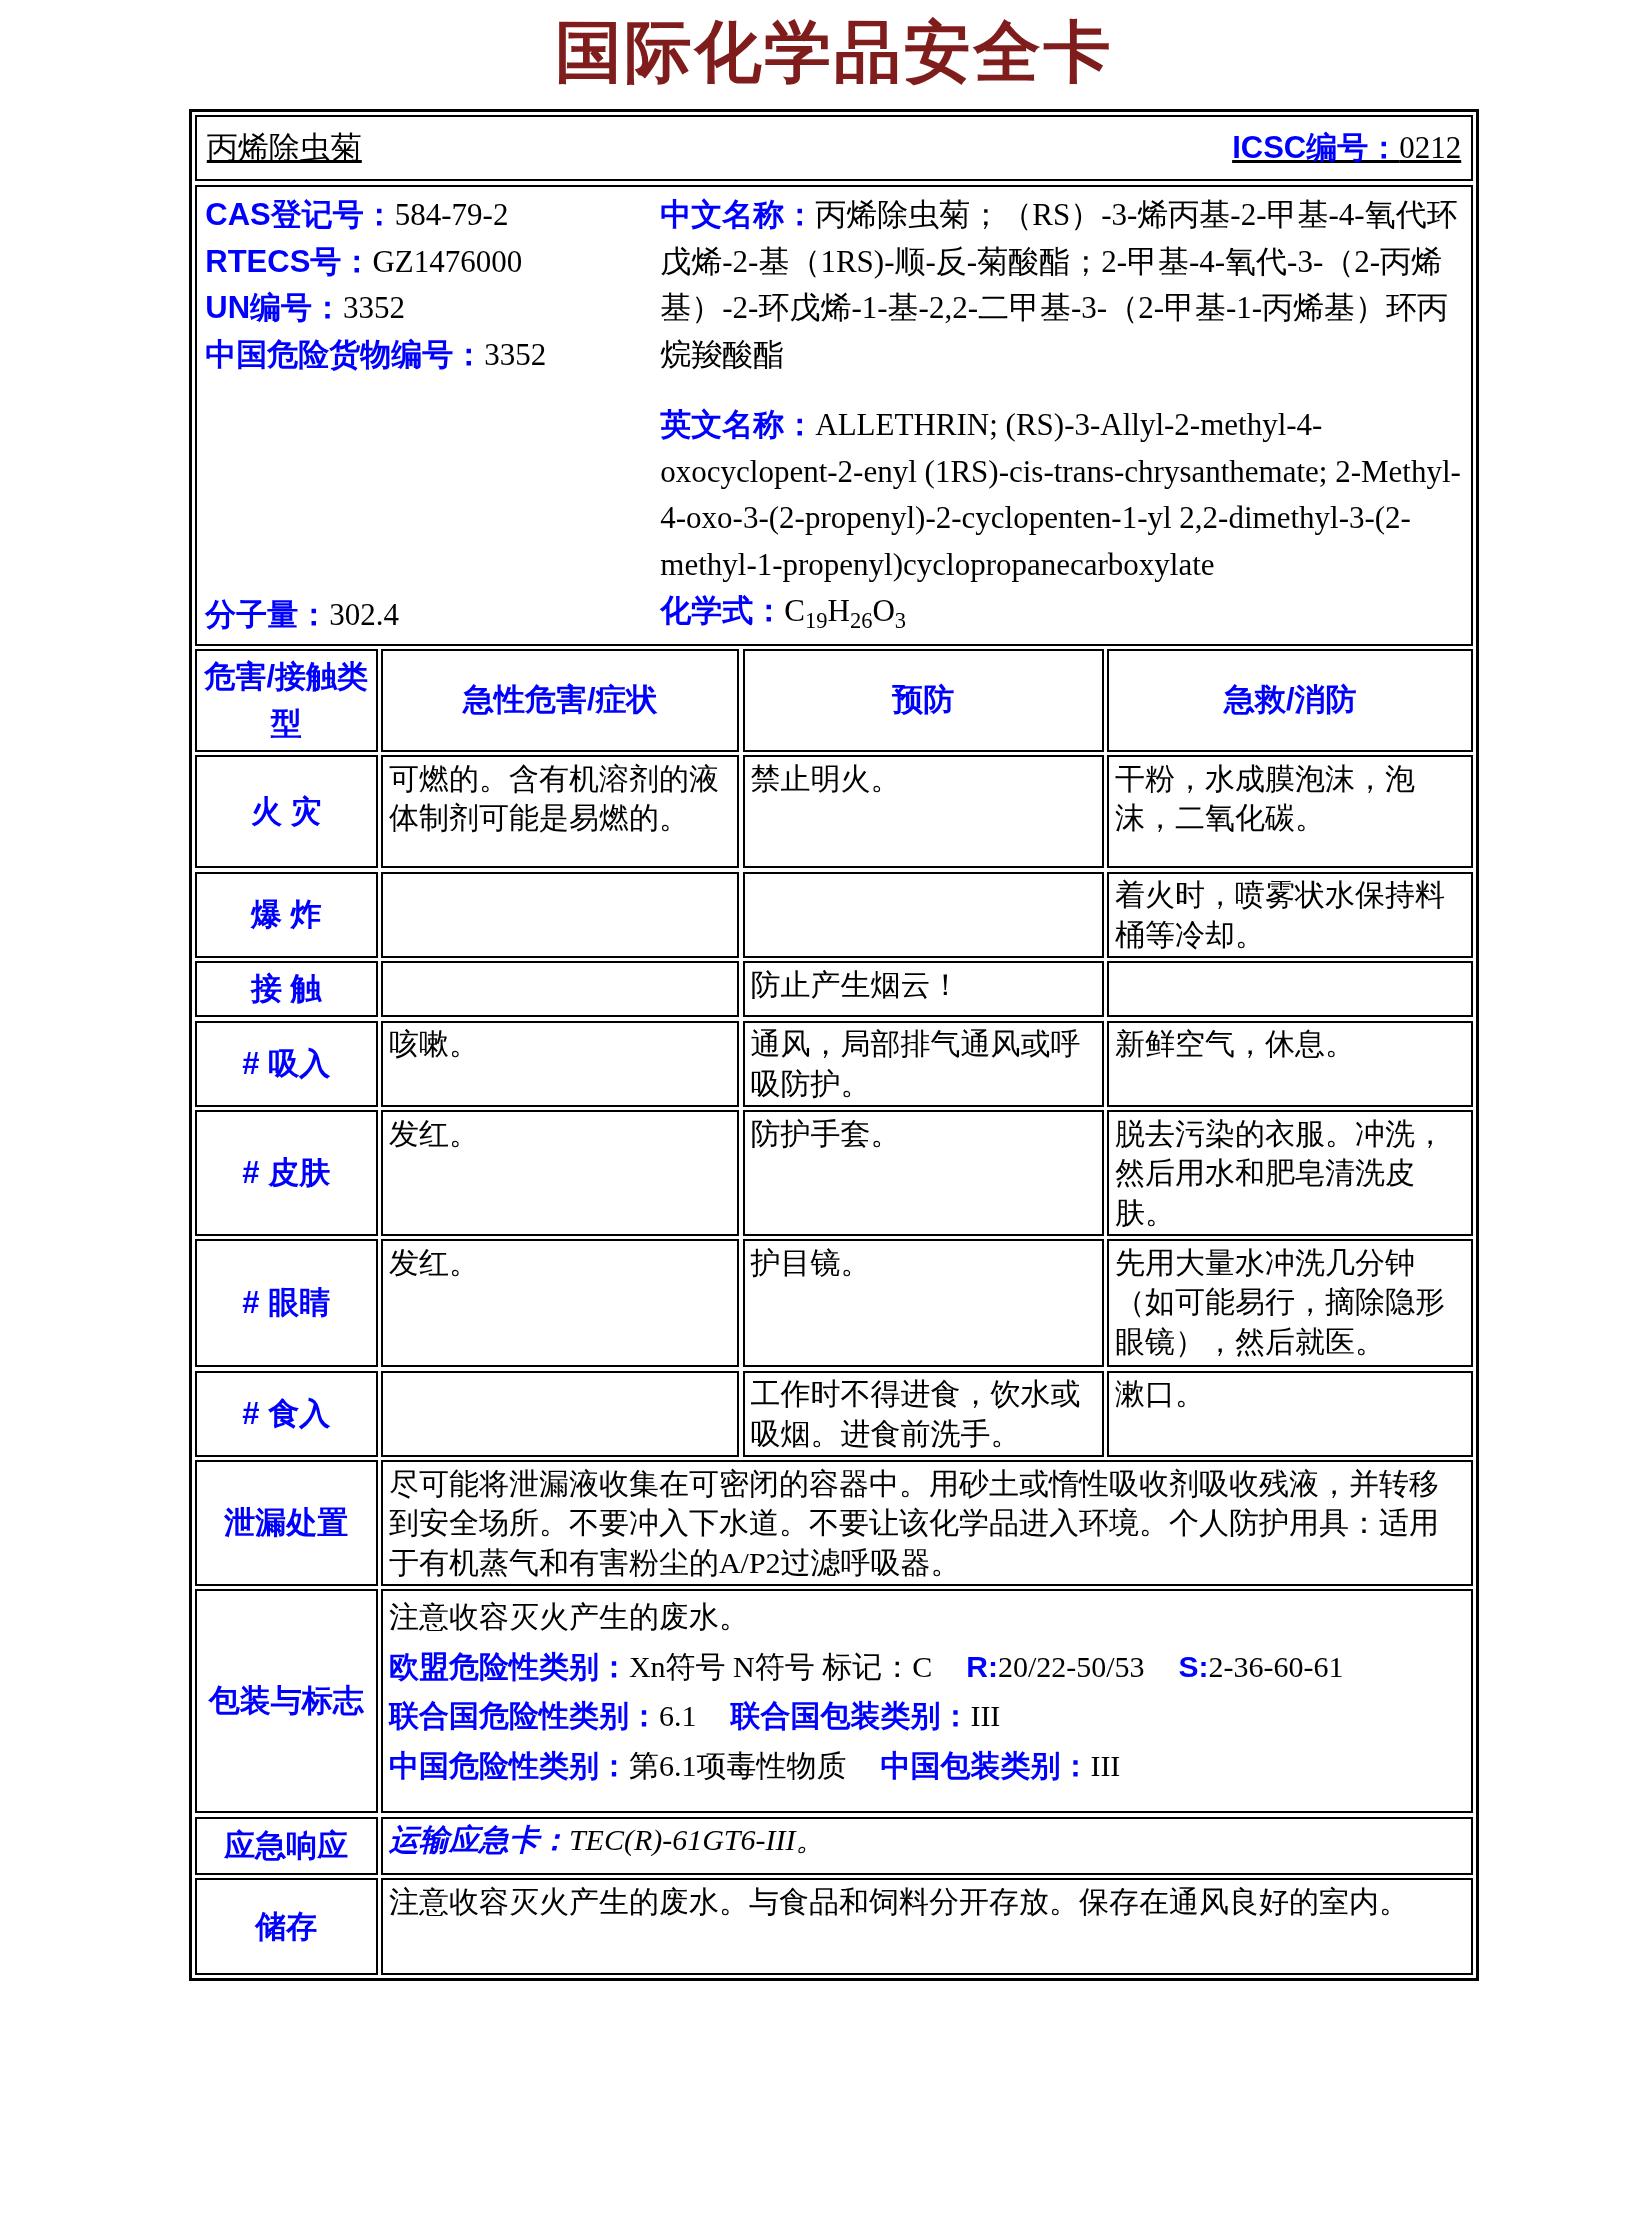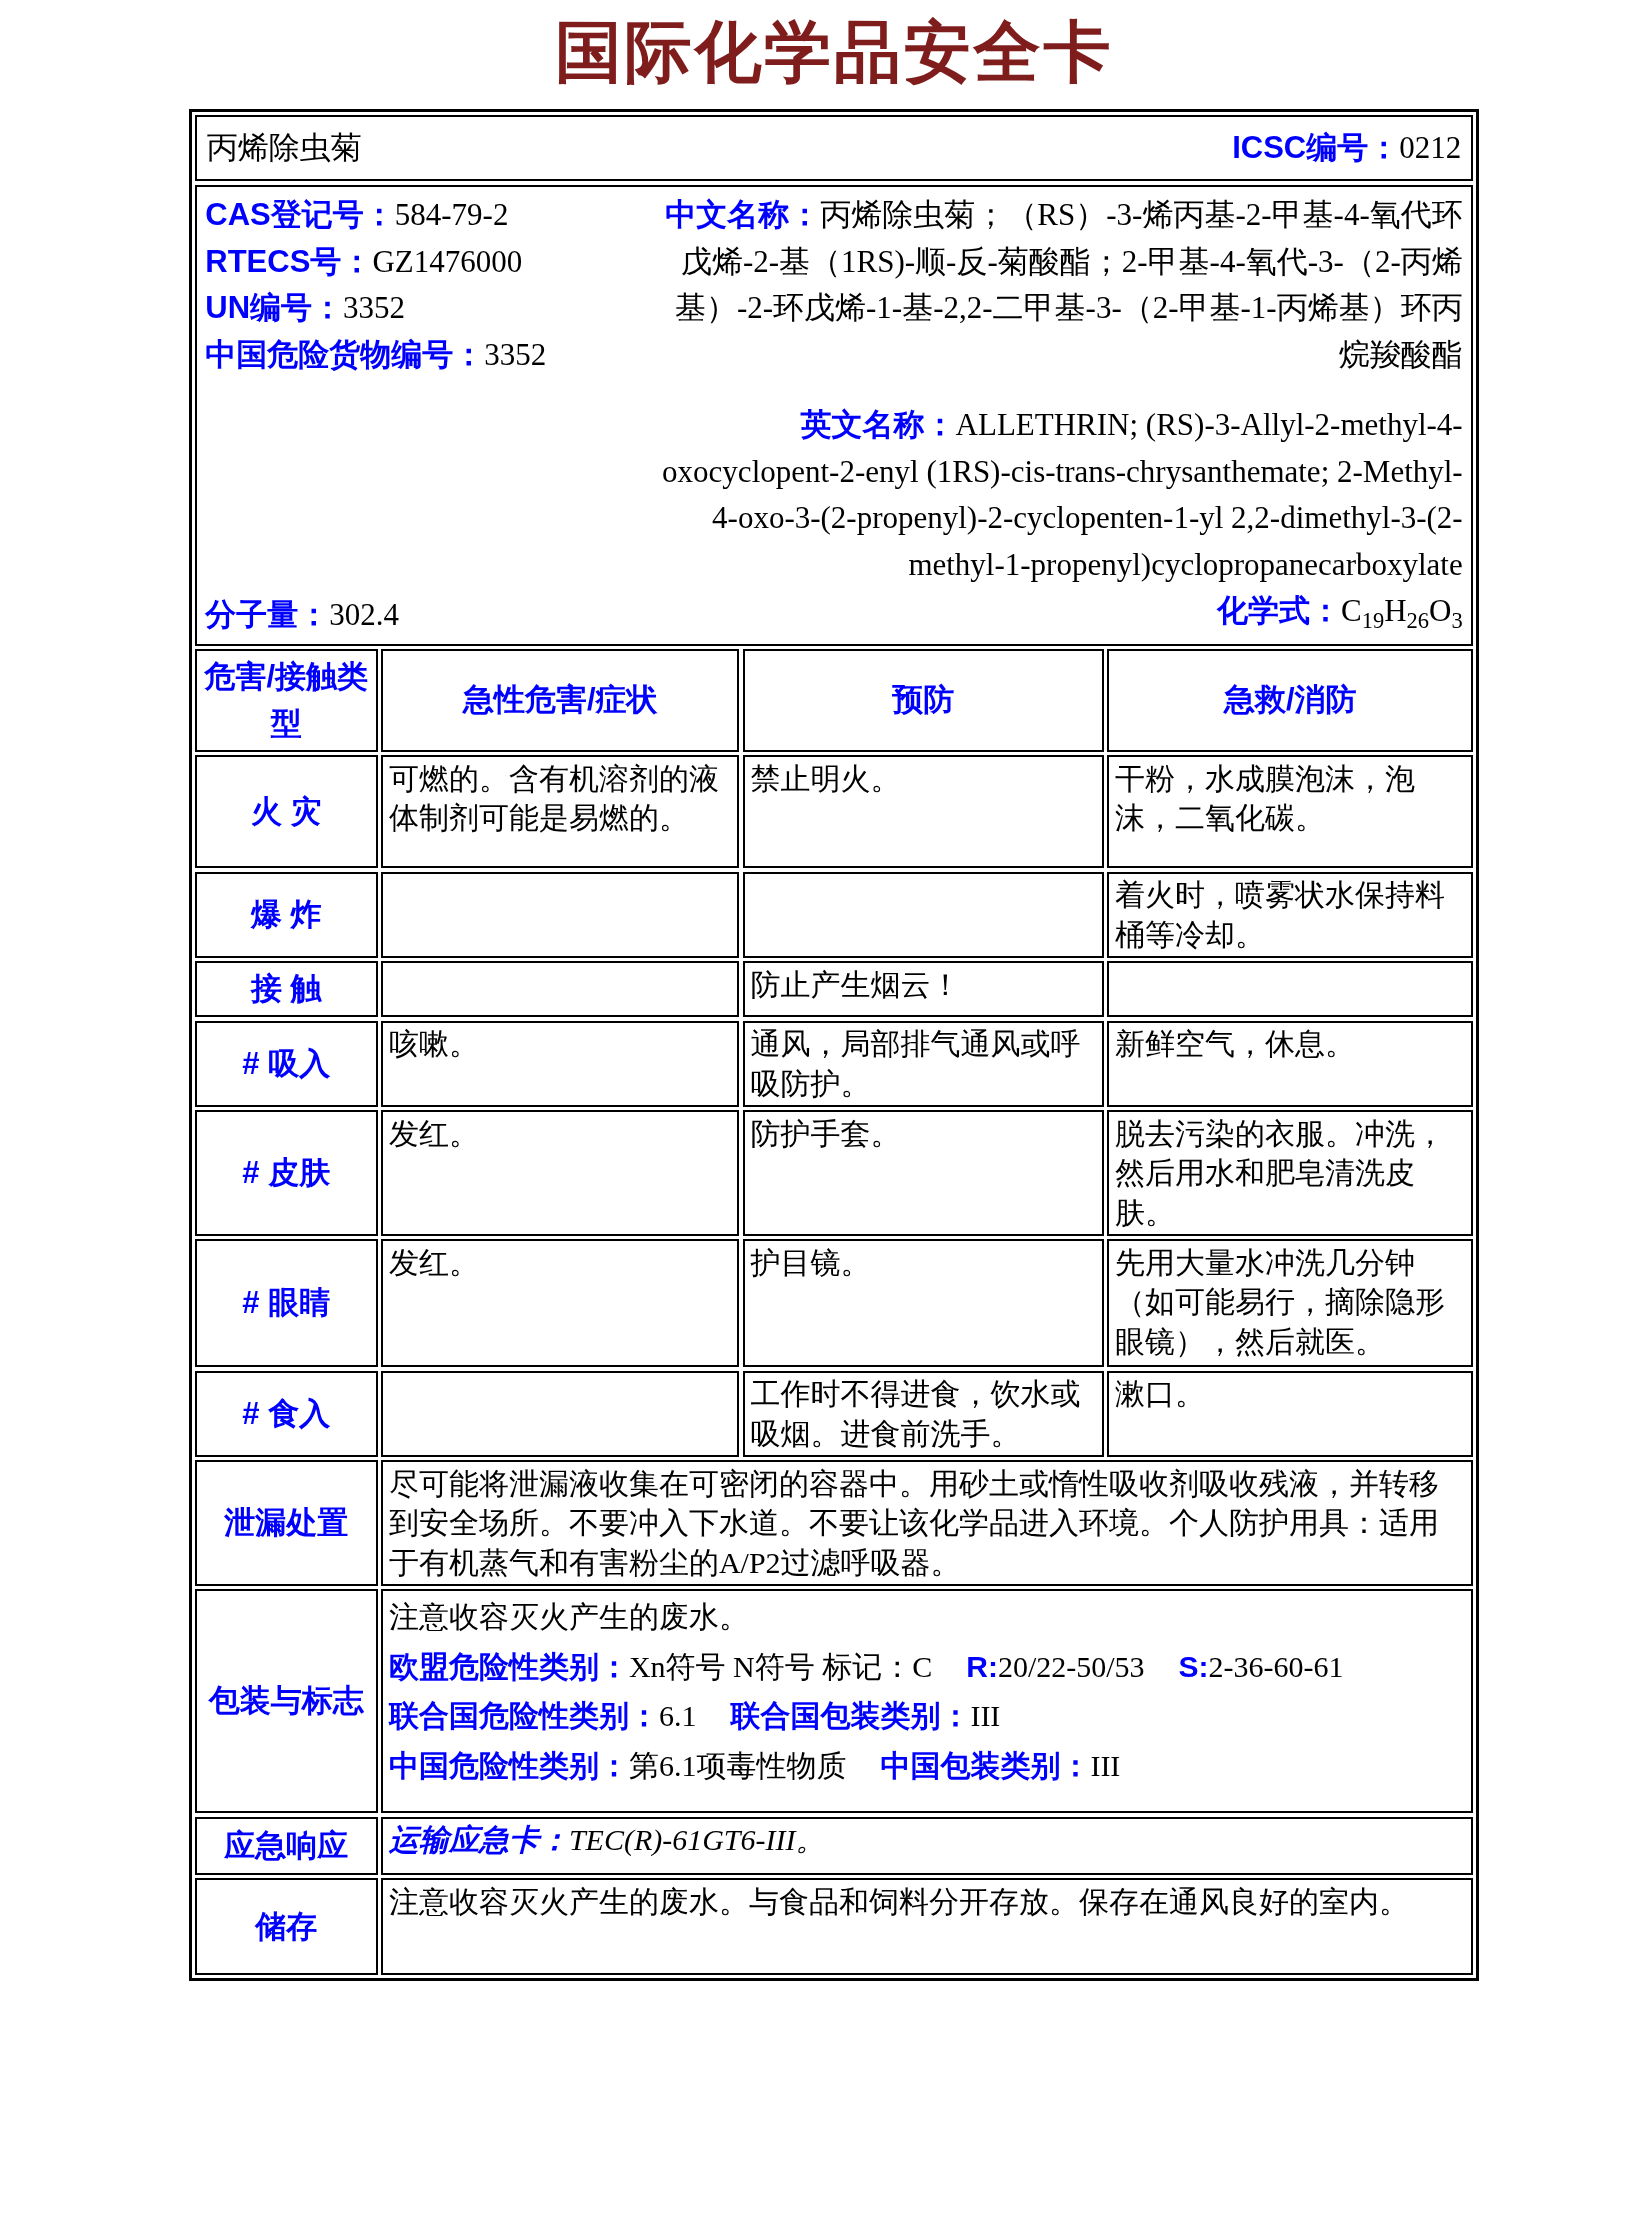--- a/index.html
+++ b/index.html
@@ -17,27 +17,27 @@
     border:3.5px solid #000;padding:2.8px;background:#fff;
     display:flex;flex-direction:column;gap:3.5px;
   }
   .box{border:2.1px solid #000;box-sizing:border-box;}
   .blbl{
     color:#0000ff;font-weight:700;
     font-family:"Liberation Sans","DejaVu Sans",sans-serif;
   }
   
   .hdr-box{display:flex;justify-content:space-between;align-items:flex-end;
-    padding:10px 10px;font-size:31px;min-height:65px;}
+    padding:10px 10px;font-size:31px;min-height:65px;text-decoration:underline;}
   
   .id-box{display:flex;padding:5.6px 8.5px;min-height:423px;font-size:31px;line-height:1.5;}
   .id-left{width:455px;display:flex;flex-direction:column;}
   .id-left .mw{margin-top:auto;}
   .id-right{flex:1;display:flex;flex-direction:column;}
-  .id-right p{margin:0;text-align:right;}
+  .id-right p{margin:0;}
   .id-right .en{margin-top:24px;}
   .id-right .formula{margin-top:auto;}
   sub{font-size:22.5px;}
   
   .hz-row{display:grid;grid-template-columns:183px 358px 361px 1fr;gap:3.5px;}
   .two-col{display:grid;grid-template-columns:183px 1fr;gap:3.5px;}
   .cell{border:2.1px solid #000;box-sizing:border-box;}
   .type-cell{
     display:flex;align-items:center;justify-content:center;text-align:center;
     color:#0000ff;font-weight:700;font-size:31px;line-height:1.5;

